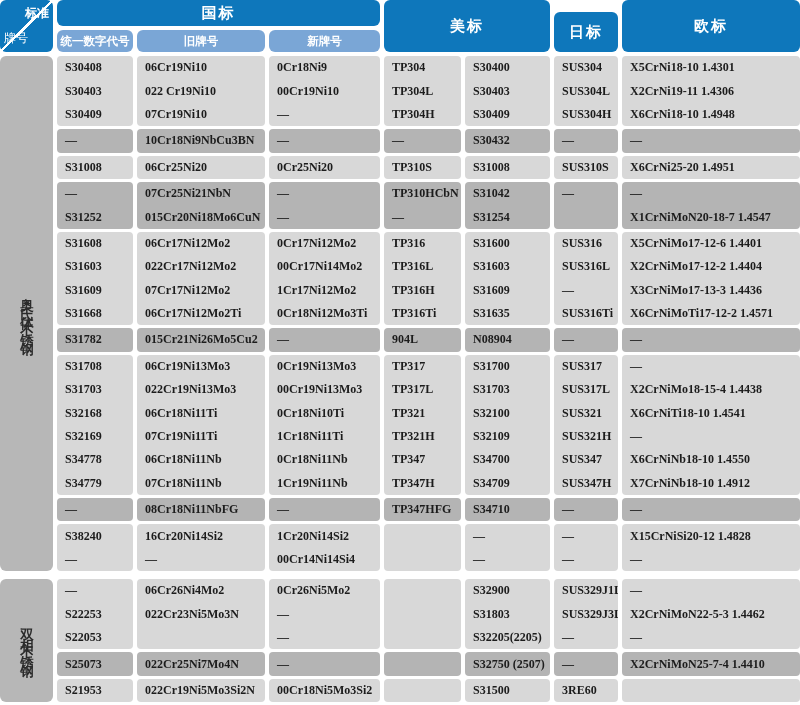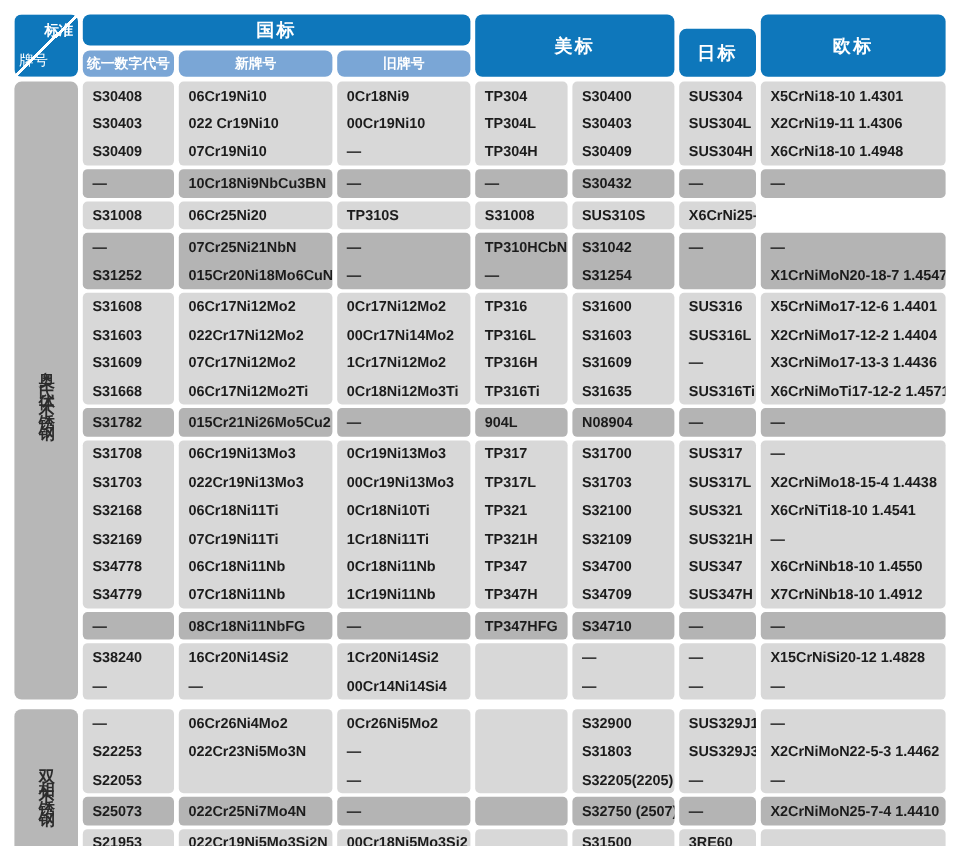--- a/index.html
+++ b/index.html
@@ -1,17 +1,17 @@
 <!DOCTYPE html>
 <html style="--header-blue: #0e77bb; --subheader-blue: #7aa6d6; --row-light: #d8d8d8; --row-dark: #b4b4b4; --sidebar-gray: #b7b7b7;"><head>
 <meta charset="utf-8">
 <style>
   html,body{margin:0;padding:0;background:#fff;}
   body{font-family:"Liberation Sans","DejaVu Sans",sans-serif;}
-  .page{width:800px;height:705px;box-sizing:border-box;padding:12px;background:#fff;overflow:hidden;}
+  .page{width:800px;height:705px;box-sizing:border-box;padding:0;background:#fff;overflow:hidden;}
 
   
   .hdr-row{display:flex;gap:4px;margin-bottom:4px;}
   .corner{width:53px;height:52px;flex:0 0 53px;border-radius:6px;position:relative;
           background-color:var(--header-blue,#0e77bb);
           background-image:linear-gradient(to bottom right,rgba(0,0,0,0) calc(50% - 1.2px),#fff calc(50% - 1.2px),#fff calc(50% + 1.2px),rgba(0,0,0,0) calc(50% + 1.2px));}
   .corner .c-top{position:absolute;top:5px;right:4px;color:#fff;font-size:12px;font-weight:700;}
   .corner .c-bot{position:absolute;bottom:5px;left:4px;color:#fff;font-size:12px;font-weight:400;}
   .hdr-grid{flex:1;display:grid;grid-template-columns:76px 128px 111px 77px 85px 64px minmax(0,1fr);
             grid-template-rows:26px 22px;column-gap:4px;row-gap:4px;}
@@ -25,21 +25,21 @@
   .eu{grid-column:7;grid-row:1/3;}
 
   
   .section-row{display:flex;gap:4px;}
   .section-row + .section-row{margin-top:8px;}
   .side-card{flex:0 0 53px;background:var(--sidebar-gray,#b7b7b7);border-radius:6px;
              display:flex;align-items:center;justify-content:center;
              writing-mode:vertical-lr;text-orientation:upright;
              color:#2b2b2b;font-size:13.5px;font-weight:700;letter-spacing:9px;}
   .groups{flex:1;display:flex;flex-direction:column;gap:3px;min-width:0;}
-  .group-row{display:grid;grid-template-columns:76px 128px 111px 77px 85px 64px minmax(0,1fr);column-gap:4px;}
+  .group-row{display:grid;grid-template-columns:76px 128px 111px 77px 85px 64px minmax(0,1fr);column-gap:4px;font-family:Liberation Serif, serif;}
   .col-card{background:var(--row-light,#d8d8d8);border-radius:4px;overflow:hidden;}
   .group-row.dark .col-card{background:var(--row-dark,#b4b4b4);}
   .cell{height:23.4px;display:flex;align-items:center;padding-left:8px;
         font-size:12px;font-weight:700;color:#1c1c1c;white-space:nowrap;overflow:hidden;}
 </style>
 </head>
 <body>
 
 <div class="page">
 
@@ -47,22 +47,22 @@
     <div class="corner">
       <span class="c-top">标准</span>
       <span class="c-bot">牌号</span>
     </div>
     <div class="hdr-grid">
       <div class="hcell gb">国标</div>
       <div class="hcell us">美标</div>
       <div class="hcell jp">日标</div>
       <div class="hcell eu">欧标</div>
       <div class="hsub">统一数字代号</div>
+      <div class="hsub">旧牌号</div>
       <div class="hsub">新牌号</div>
-      <div class="hsub">旧牌号</div>
     </div>
   </div>
 
   <div id="table-body">
       <div class="section-row">
         <div class="side-card">奥氏体不锈钢</div>
         <div class="groups">
           <div class="group-row">
             <div class="col-card">
               <div class="cell">S30408</div>
@@ -122,20 +122,23 @@
             <div class="col-card">
               <div class="cell">—</div>
             </div>
           </div>
           <div class="group-row">
             <div class="col-card">
               <div class="cell">S31008</div>
             </div>
             <div class="col-card">
               <div class="cell">06Cr25Ni20</div>
+            </div>
+            <div class="col-card">
+              <div class="cell">0Cr25Ni20</div>
             </div>
             <div class="col-card">
               <div class="cell">TP310S</div>
             </div>
             <div class="col-card">
               <div class="cell">S31008</div>
             </div>
             <div class="col-card">
               <div class="cell">SUS310S</div>
             </div>

